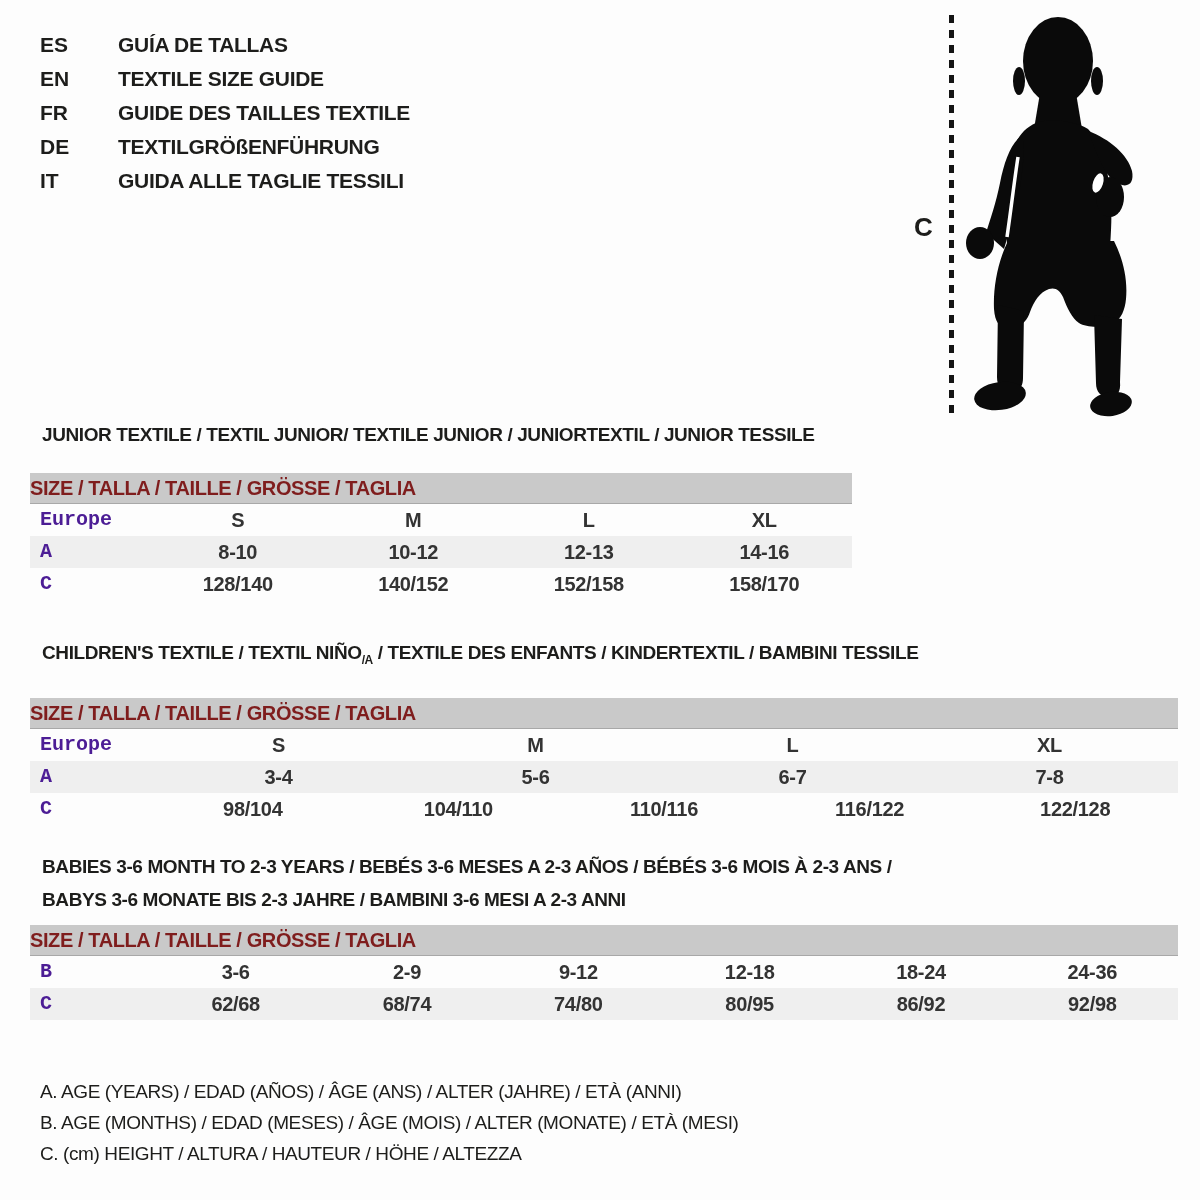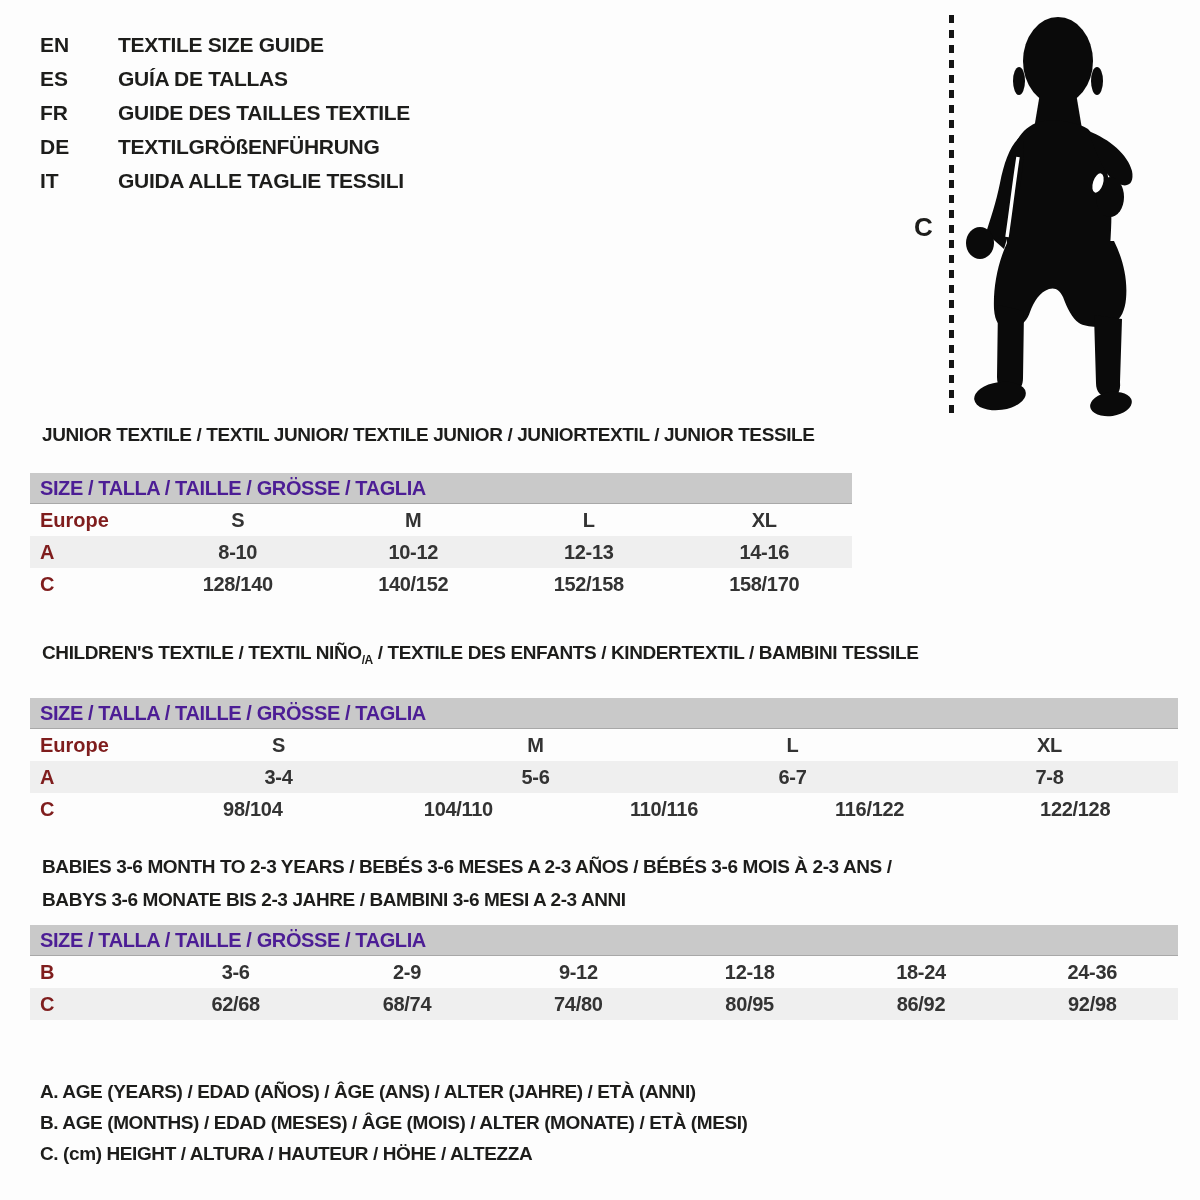--- a/index.html
+++ b/index.html
@@ -30,45 +30,45 @@
   .s3{top:850px;width:1148px;}
   .tbl-title{
     margin:0;padding-left:12px;font-size:19px;line-height:20px;font-weight:bold;
     letter-spacing:-0.4px;white-space:nowrap;
   }
   .tbl-title .subsmall{font-size:12px;vertical-align:sub;}
   .s3 .tbl-title{line-height:33px;margin-bottom:9px;}
   .s1 .tbl-title,.s2 .tbl-title{margin-bottom:28px;}
   .size-bar{
     background:#c9c9c9;border-bottom:1px solid #a8a8a8;height:30px;line-height:30px;
-    padding-left:10px;font-size:20px;font-weight:bold;color:#4c1d95;letter-spacing:-0.4px;
+    font-size:20px;font-weight:bold;color:#7f1d1d;letter-spacing:-0.4px;
   }
   .trow{display:flex;height:32px;line-height:32px;font-size:20px;}
   .trow.shaded{background:#efefef;}
   .tcell{white-space:nowrap;}
-  .tcell.label{width:110px;padding-left:10px;font-weight:bold;color:#7f1d1d;}
+  .tcell.label{width:110px;padding-left:10px;font-weight:bold;color:#4c1d95;font-family:Liberation Mono, monospace;}
   .tcell.val{flex:1;text-align:center;font-weight:bold;color:#333;letter-spacing:-0.3px;}
 
   
   .legend{position:absolute;left:40px;top:1076px;}
-  .legend-line{font-size:19px;line-height:31px;font-weight:bold;letter-spacing:-0.4px;white-space:nowrap;}
+  .legend-line{font-size:19px;line-height:31px;font-weight:normal;letter-spacing:-0.4px;white-space:nowrap;}
 </style>
 </head>
 <body>
 
 <div class="page">
 
   <div class="lang-block">
     <div class="lang-row">
+      <span class="lang-code">ES</span>
+      <span class="lang-title condensed">GUÍA DE TALLAS</span>
+    </div>
+    <div class="lang-row">
       <span class="lang-code">EN</span>
       <span class="lang-title condensed">TEXTILE SIZE GUIDE</span>
-    </div>
-    <div class="lang-row">
-      <span class="lang-code">ES</span>
-      <span class="lang-title condensed">GUÍA DE TALLAS</span>
     </div>
     <div class="lang-row">
       <span class="lang-code">FR</span>
       <span class="lang-title condensed">GUIDE DES TAILLES TEXTILE</span>
     </div>
     <div class="lang-row">
       <span class="lang-code">DE</span>
       <span class="lang-title condensed">TEXTILGRÖßENFÜHRUNG</span>
     </div>
     <div class="lang-row">

